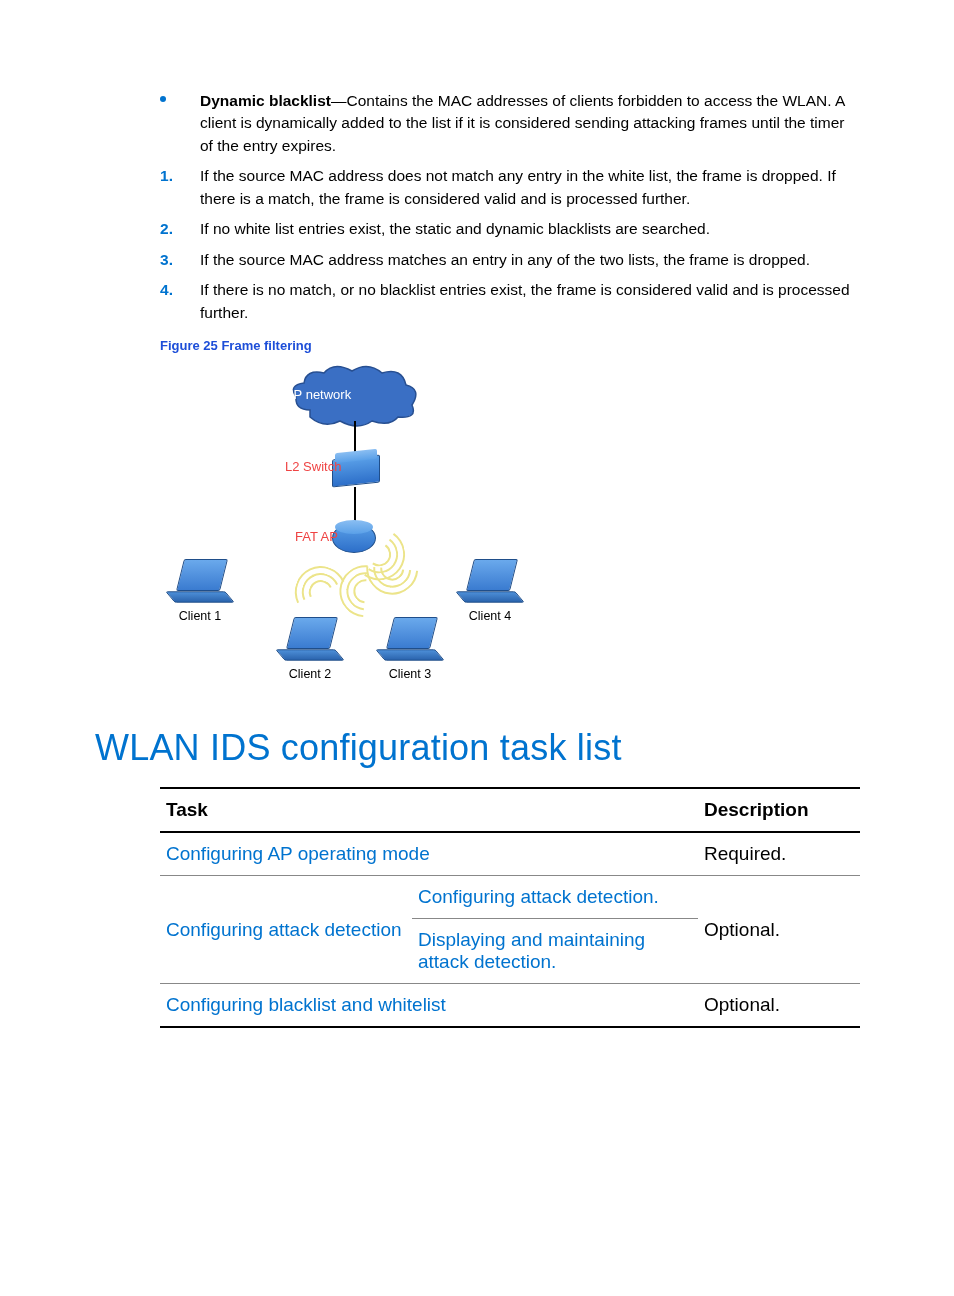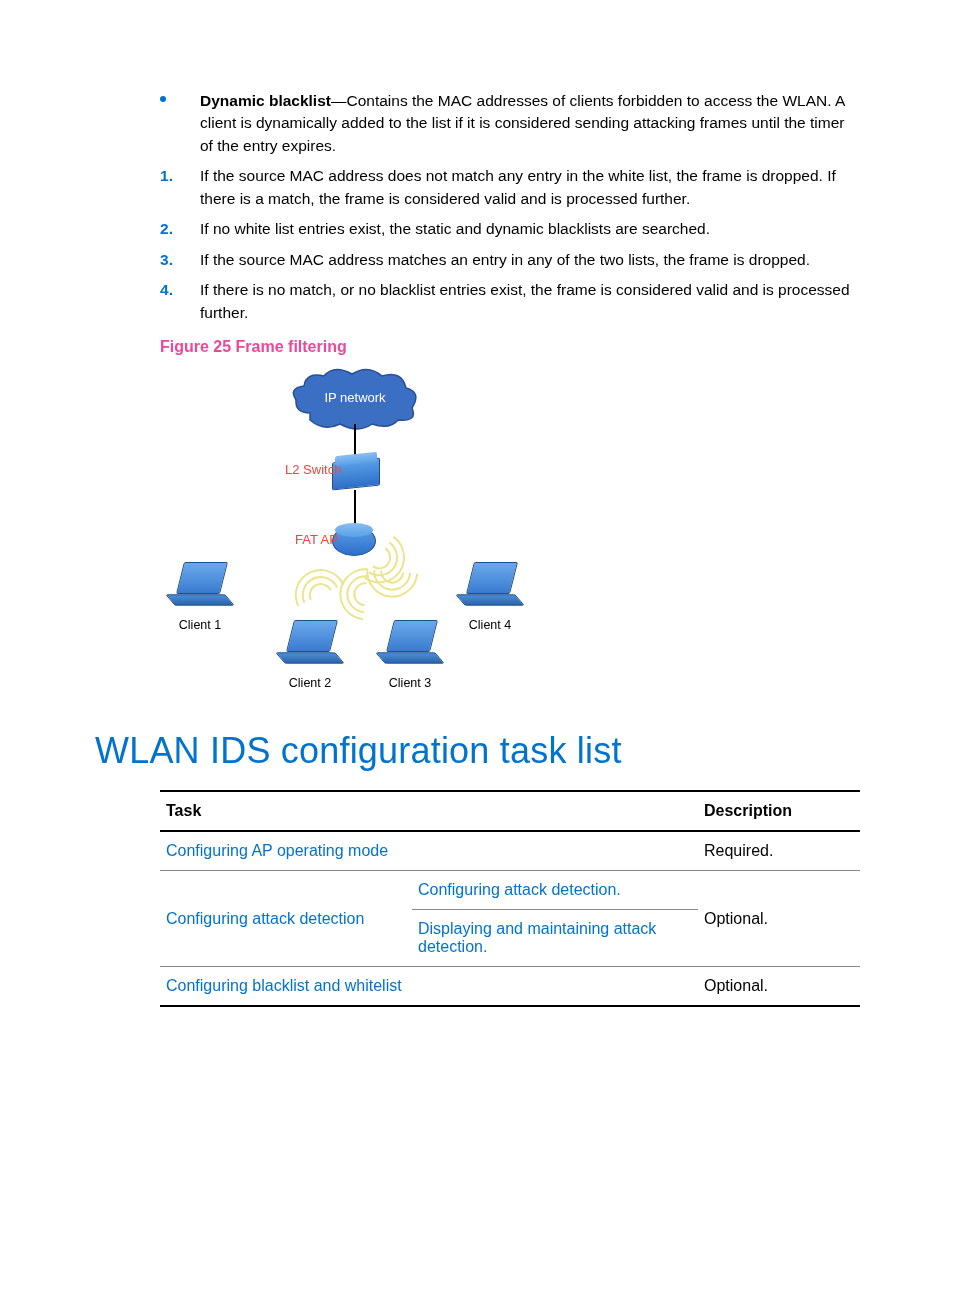--- a/index.html
+++ b/index.html
@@ -59,40 +59,40 @@
   ol.rules > li::before {
     content: counter(r) ".";
     position: absolute;
     left: 0;
     top: 0;
     color: #0073cf;
     font-weight: 700;
   }
   .fig-caption {
     margin: 14px 0 6px 65px;
-    color: #ec4899;
+    color: #1d4ed8;
     font-weight: 700;
-    font-size: 16px;
+    font-size: 13px;
   }
   .figure {
     margin-left: 65px;
     width: 420px;
     height: 340px;
     position: relative;
   }
   .cloud {
     position: absolute;
     left: 130px; top: 6px;
     width: 130px; height: 62px;
   }
   .cloud svg { width: 100%; height: 100%; }
   .cloud .label {
     position: absolute;
     top: 22px; left: 0; right: 0;
-    text-align: center;
+    text-align: left;
     color: #fff;
     font-size: 13px;
     font-family: Arial, sans-serif;
   }
   .vline {
     position: absolute;
     left: 194px;
     background: #000;
     width: 2px;
   }
@@ -145,39 +145,39 @@
     background: linear-gradient(#4d8fd8,#2a63ad);
     border: 1px solid #1f4e8a;
     transform: skewX(40deg) scaleY(0.7);
     margin-top: -2px;
     border-radius: 2px;
   }
   .client-label {
     font-size: 12.5px;
     font-family: Arial, sans-serif;
     text-align: center;
-    margin-top: 10px;
+    margin-top: 4px;
   }
   .after-fig {
     margin: 24px 0 0 65px;
     font-size: 15.5px;
     line-height: 1.45;
   }
   h1.section {
     font-weight: 400;
     color: #0073cf;
     font-size: 36px;
     margin: 28px 0 18px 0;
     letter-spacing: 0.2px;
   }
   table.task {
     margin-left: 65px;
     border-collapse: collapse;
     width: 700px;
-    font-size: 16px;
+    font-size: 19px;
   }
   table.task th {
     text-align: left;
     font-weight: 700;
     padding: 10px 6px;
     border-top: 2px solid #000;
     border-bottom: 2px solid #000;
   }
   table.task td {
     padding: 10px 6px;

